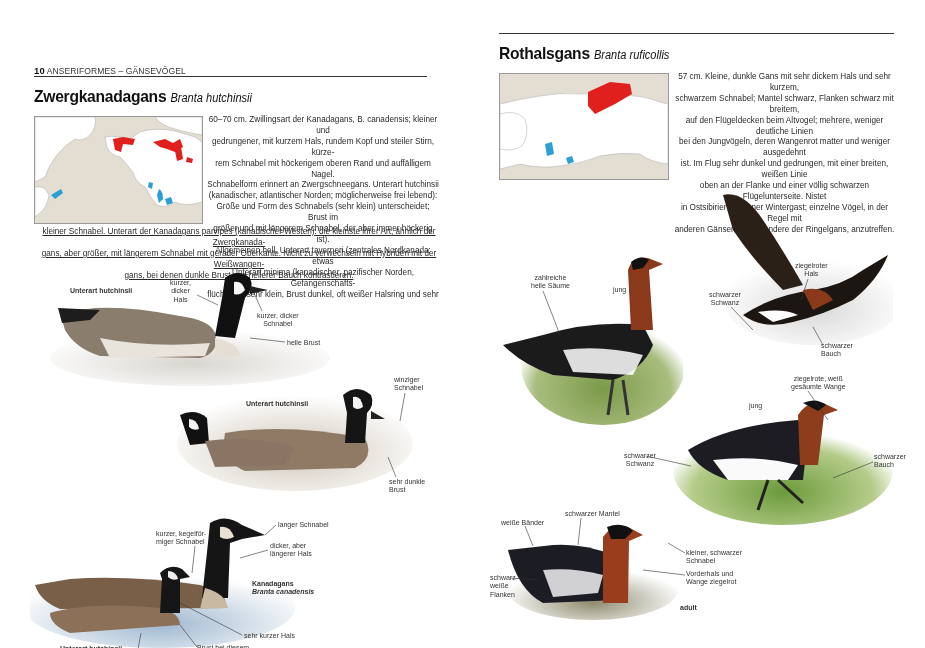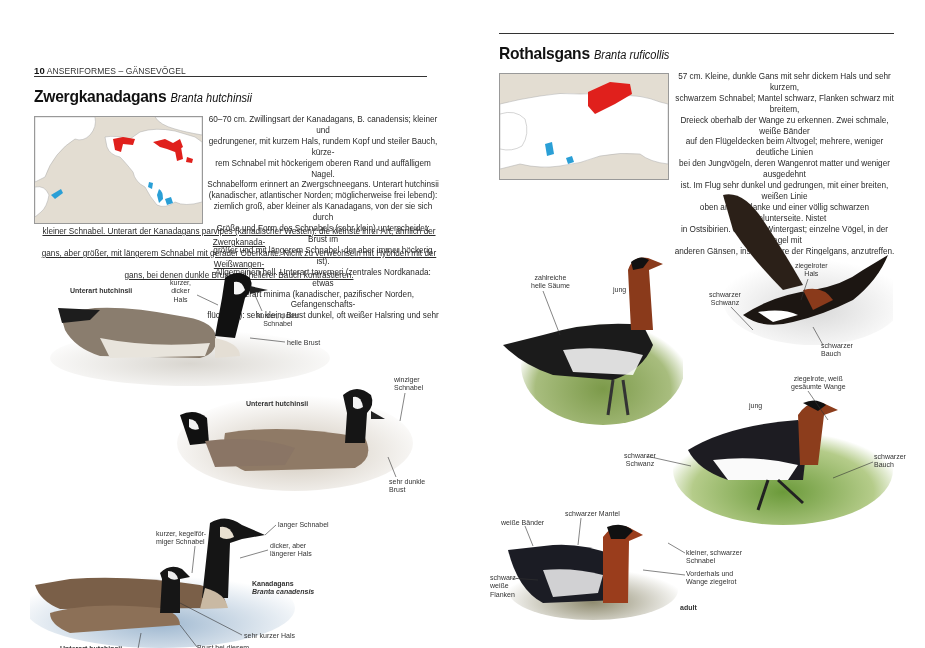--- a/index.html
+++ b/index.html
@@ -48,25 +48,24 @@
       <path d="M152 40 L158 42 L157 46 L151 45 Z" fill="#e0201c"></path>
       <path d="M114 65 L118 66 L117 72 L113 70 Z" fill="#2a9fd6"></path>
       <path d="M124 72 Q128 74 128 82 L124 86 L122 78 Z" fill="#2a9fd6"></path>
       <path d="M130 82 L136 80 L138 86 L132 88 Z" fill="#2a9fd6"></path>
       <path d="M16 78 L26 72 L28 76 L20 82 Z" fill="#2a9fd6"></path>
     </svg>
   </div>
 
   <div class="body-text" style="left:207px;top:72px;width:232px;">
     <div>60–70 cm. Zwillingsart der Kanadagans, B. canadensis; kleiner und</div>
-    <div>gedrungener, mit kurzem Hals, rundem Kopf und steiler Bauch, kürze-</div>
+    <div>gedrungener, mit kurzem Hals, rundem Kopf und steiler Stirn, kürze-</div>
     <div>rem Schnabel mit höckerigem oberen Rand und auffälligem Nagel.</div>
     <div>Schnabelform erinnert an Zwergschneegans. Unterart hutchinsii</div>
     <div>(kanadischer, atlantischer Norden; möglicherweise frei lebend):</div>
-    <div>ziemlich groß, aber kleiner als Kanadagans, von der sie sich durch</div>
     <div>Größe und Form des Schnabels (sehr klein) unterscheidet; Brust im</div>
     <div>größer und mit längerem Schnabel, der aber immer höckerig ist).</div>
     <div>Allgemeinen hell. Unterart taverneri (zentrales Nordkanada: etwas</div>
     <div>Unterart minima (kanadischer, pazifischer Norden, Gefangenschafts-</div>
     <div>flüchtling): sehr klein, Brust dunkel, oft weißer Halsring und sehr</div>
   </div>
   <div class="body-text" style="left:34px;top:184px;width:410px;text-decoration:underline;">
     <div>kleiner Schnabel. Unterart der Kanadagans parvipes (kanadischer Westen): die kleinste ihrer Art, ähnlich der Zwergkanada-</div>
     <div>gans, aber größer, mit längerem Schnabel mit gerader Oberkante. Nicht zu verwechseln mit Hybriden mit der Weißwangen-</div>
     <div>gans, bei denen dunkle Brust und hellerer Bauch kontrastieren.</div>
@@ -196,21 +195,20 @@
       <path d="M0 40 Q15 35 25 45 Q30 60 22 72 Q12 78 0 75 Z" fill="#fff" stroke="#aaa" stroke-width="0.5"></path>
       <path d="M88 18 L110 8 L130 10 L132 20 L115 30 L95 40 L88 32 Z" fill="#e0201c"></path>
       <path d="M45 70 L52 68 L54 80 L47 82 Z" fill="#2a9fd6"></path>
       <path d="M66 84 L72 82 L74 88 L68 90 Z" fill="#2a9fd6"></path>
     </svg>
   </div>
 
   <div class="body-text" style="left:209px;top:72px;width:225px;">
     <div>57 cm. Kleine, dunkle Gans mit sehr dickem Hals und sehr kurzem,</div>
     <div>schwarzem Schnabel; Mantel schwarz, Flanken schwarz mit breitem,</div>
-    <div>Dreieck oberhalb der Wange zu erkennen. Zwei schmale, weiße Bänder</div>
     <div>auf den Flügeldecken beim Altvogel; mehrere, weniger deutliche Linien</div>
     <div>bei den Jungvögeln, deren Wangenrot matter und weniger ausgedehnt</div>
     <div>ist. Im Flug sehr dunkel und gedrungen, mit einer breiten, weißen Linie</div>
     <div>oben an der Flanke und einer völlig schwarzen Flügelunterseite. Nistet</div>
     <div>in Ostsibirien. Seltener Wintergast; einzelne Vögel, in der Regel mit</div>
     <div>anderen Gänsen, insbesondere der Ringelgans, anzutreffen.</div>
   </div>
 
   <svg class="illus" style="left:40px;top:250px;" width="180" height="175">
     <defs>

